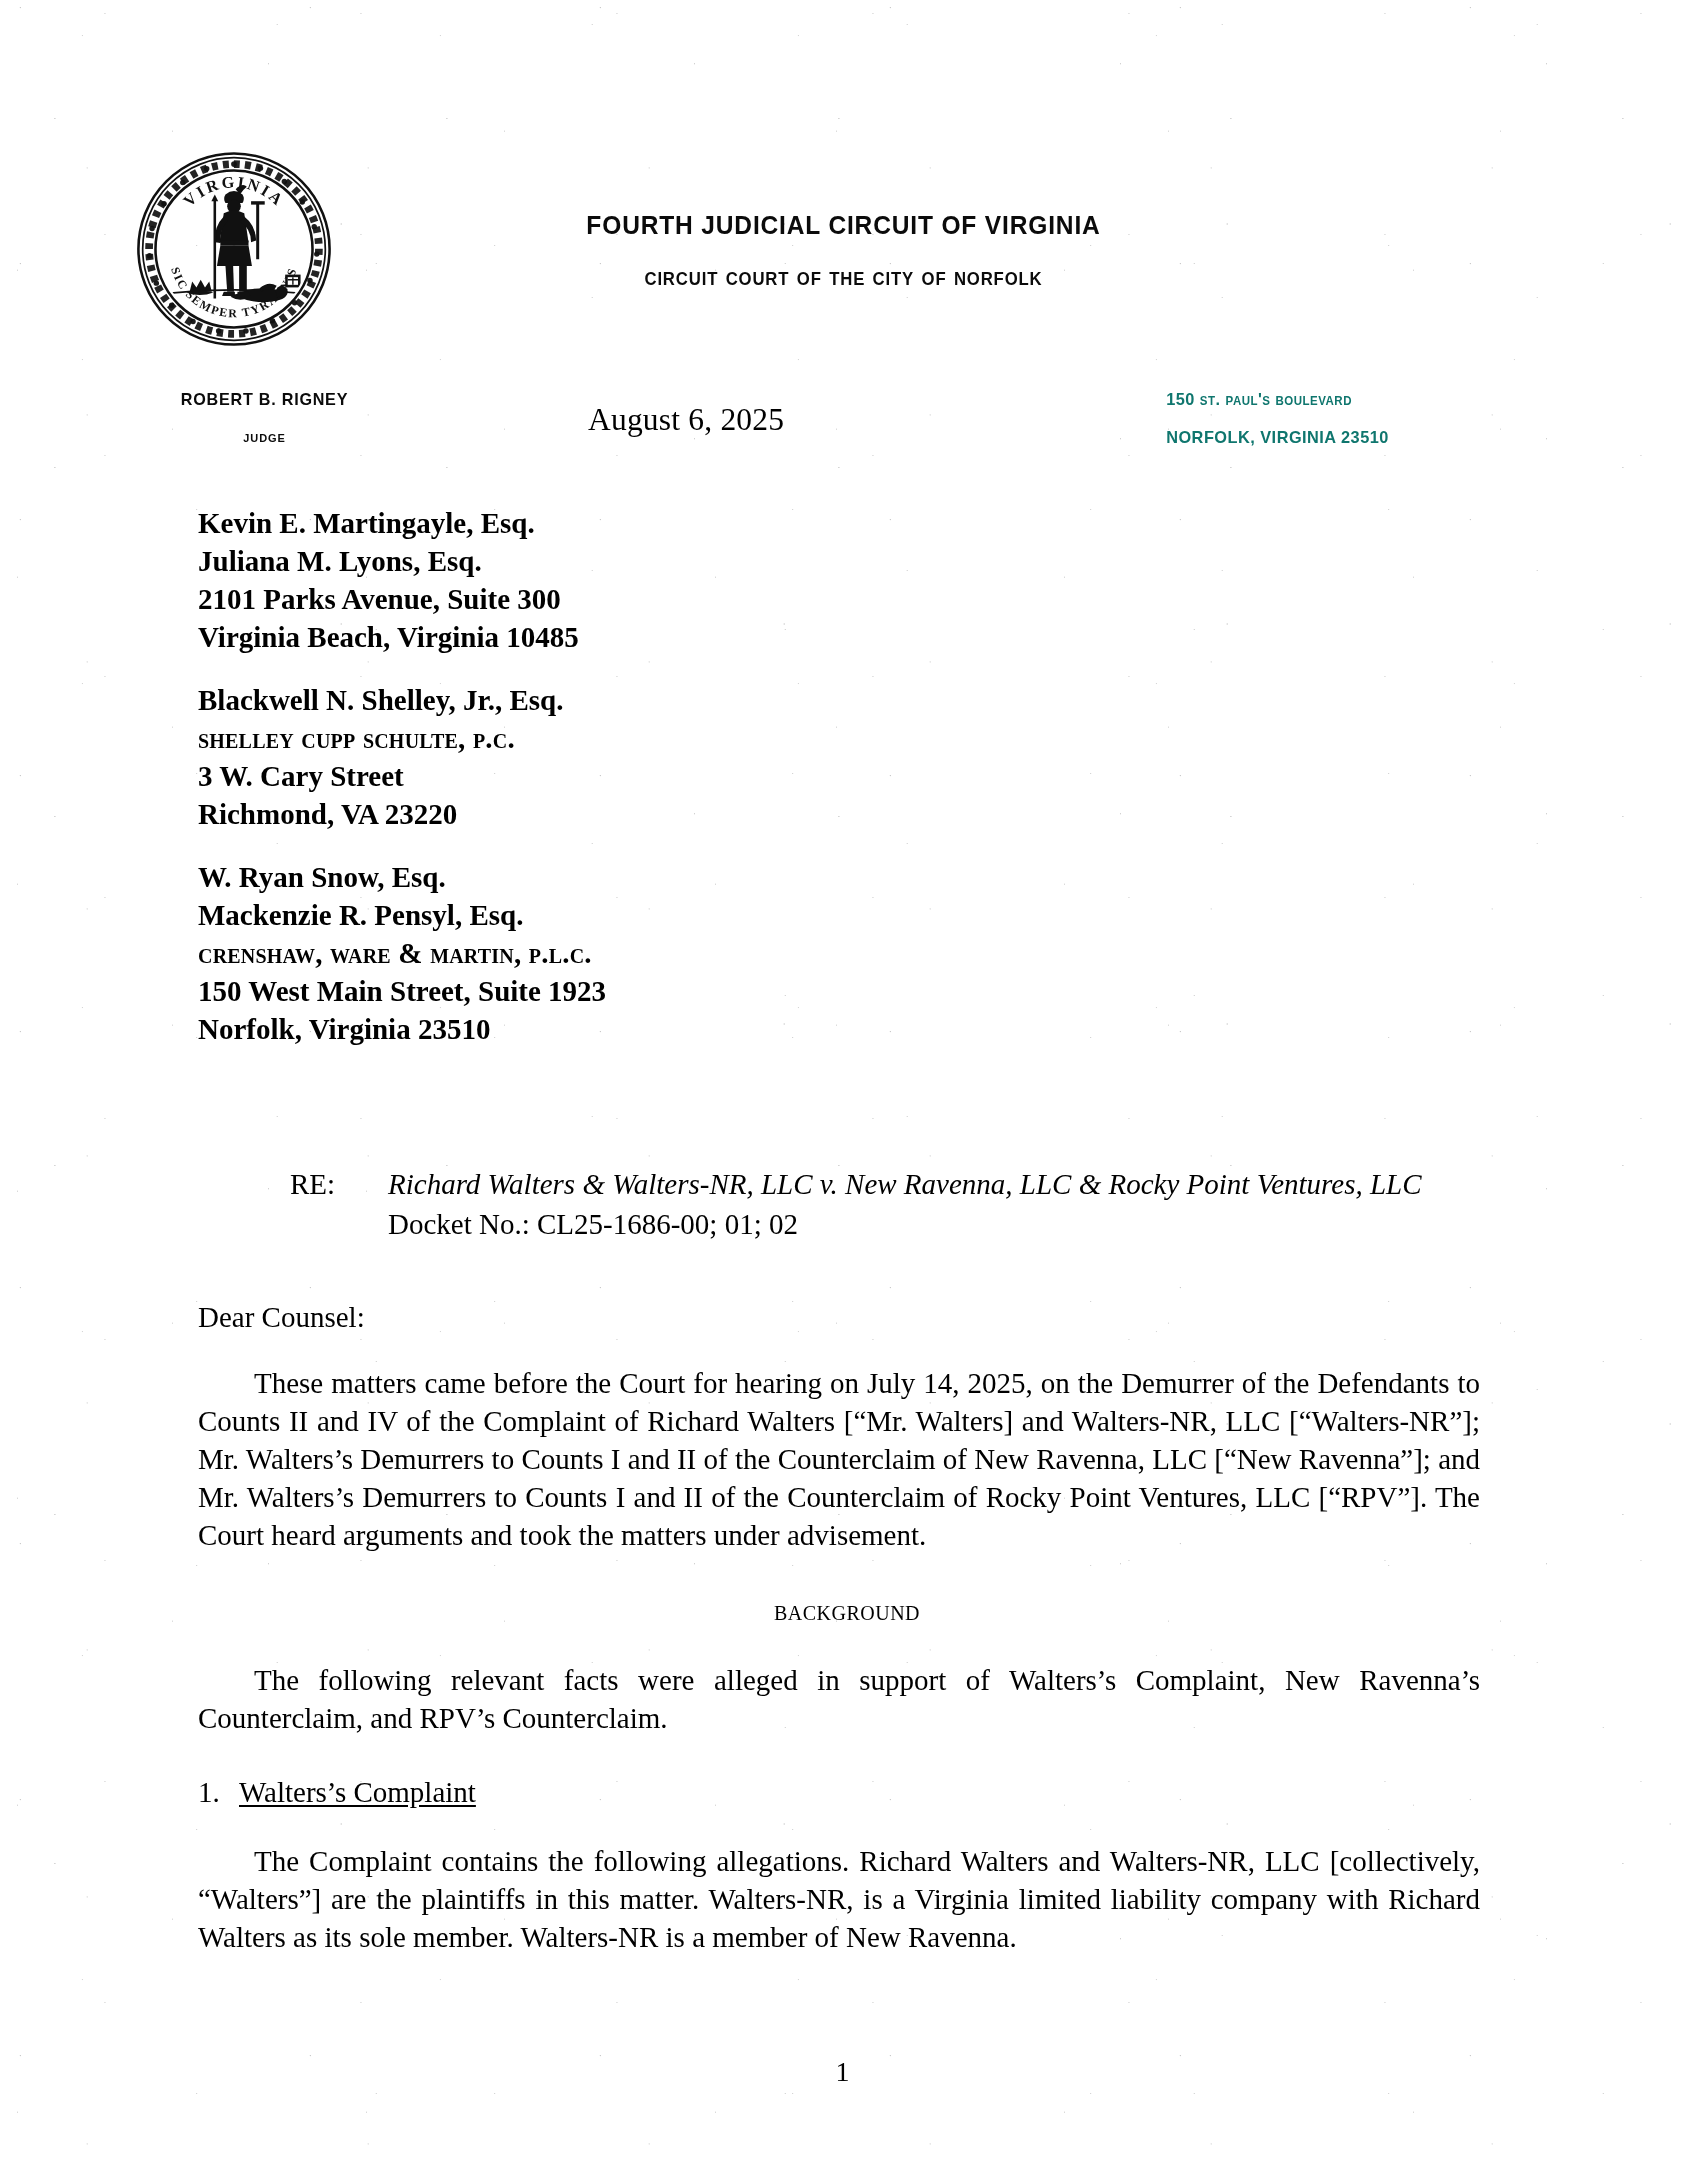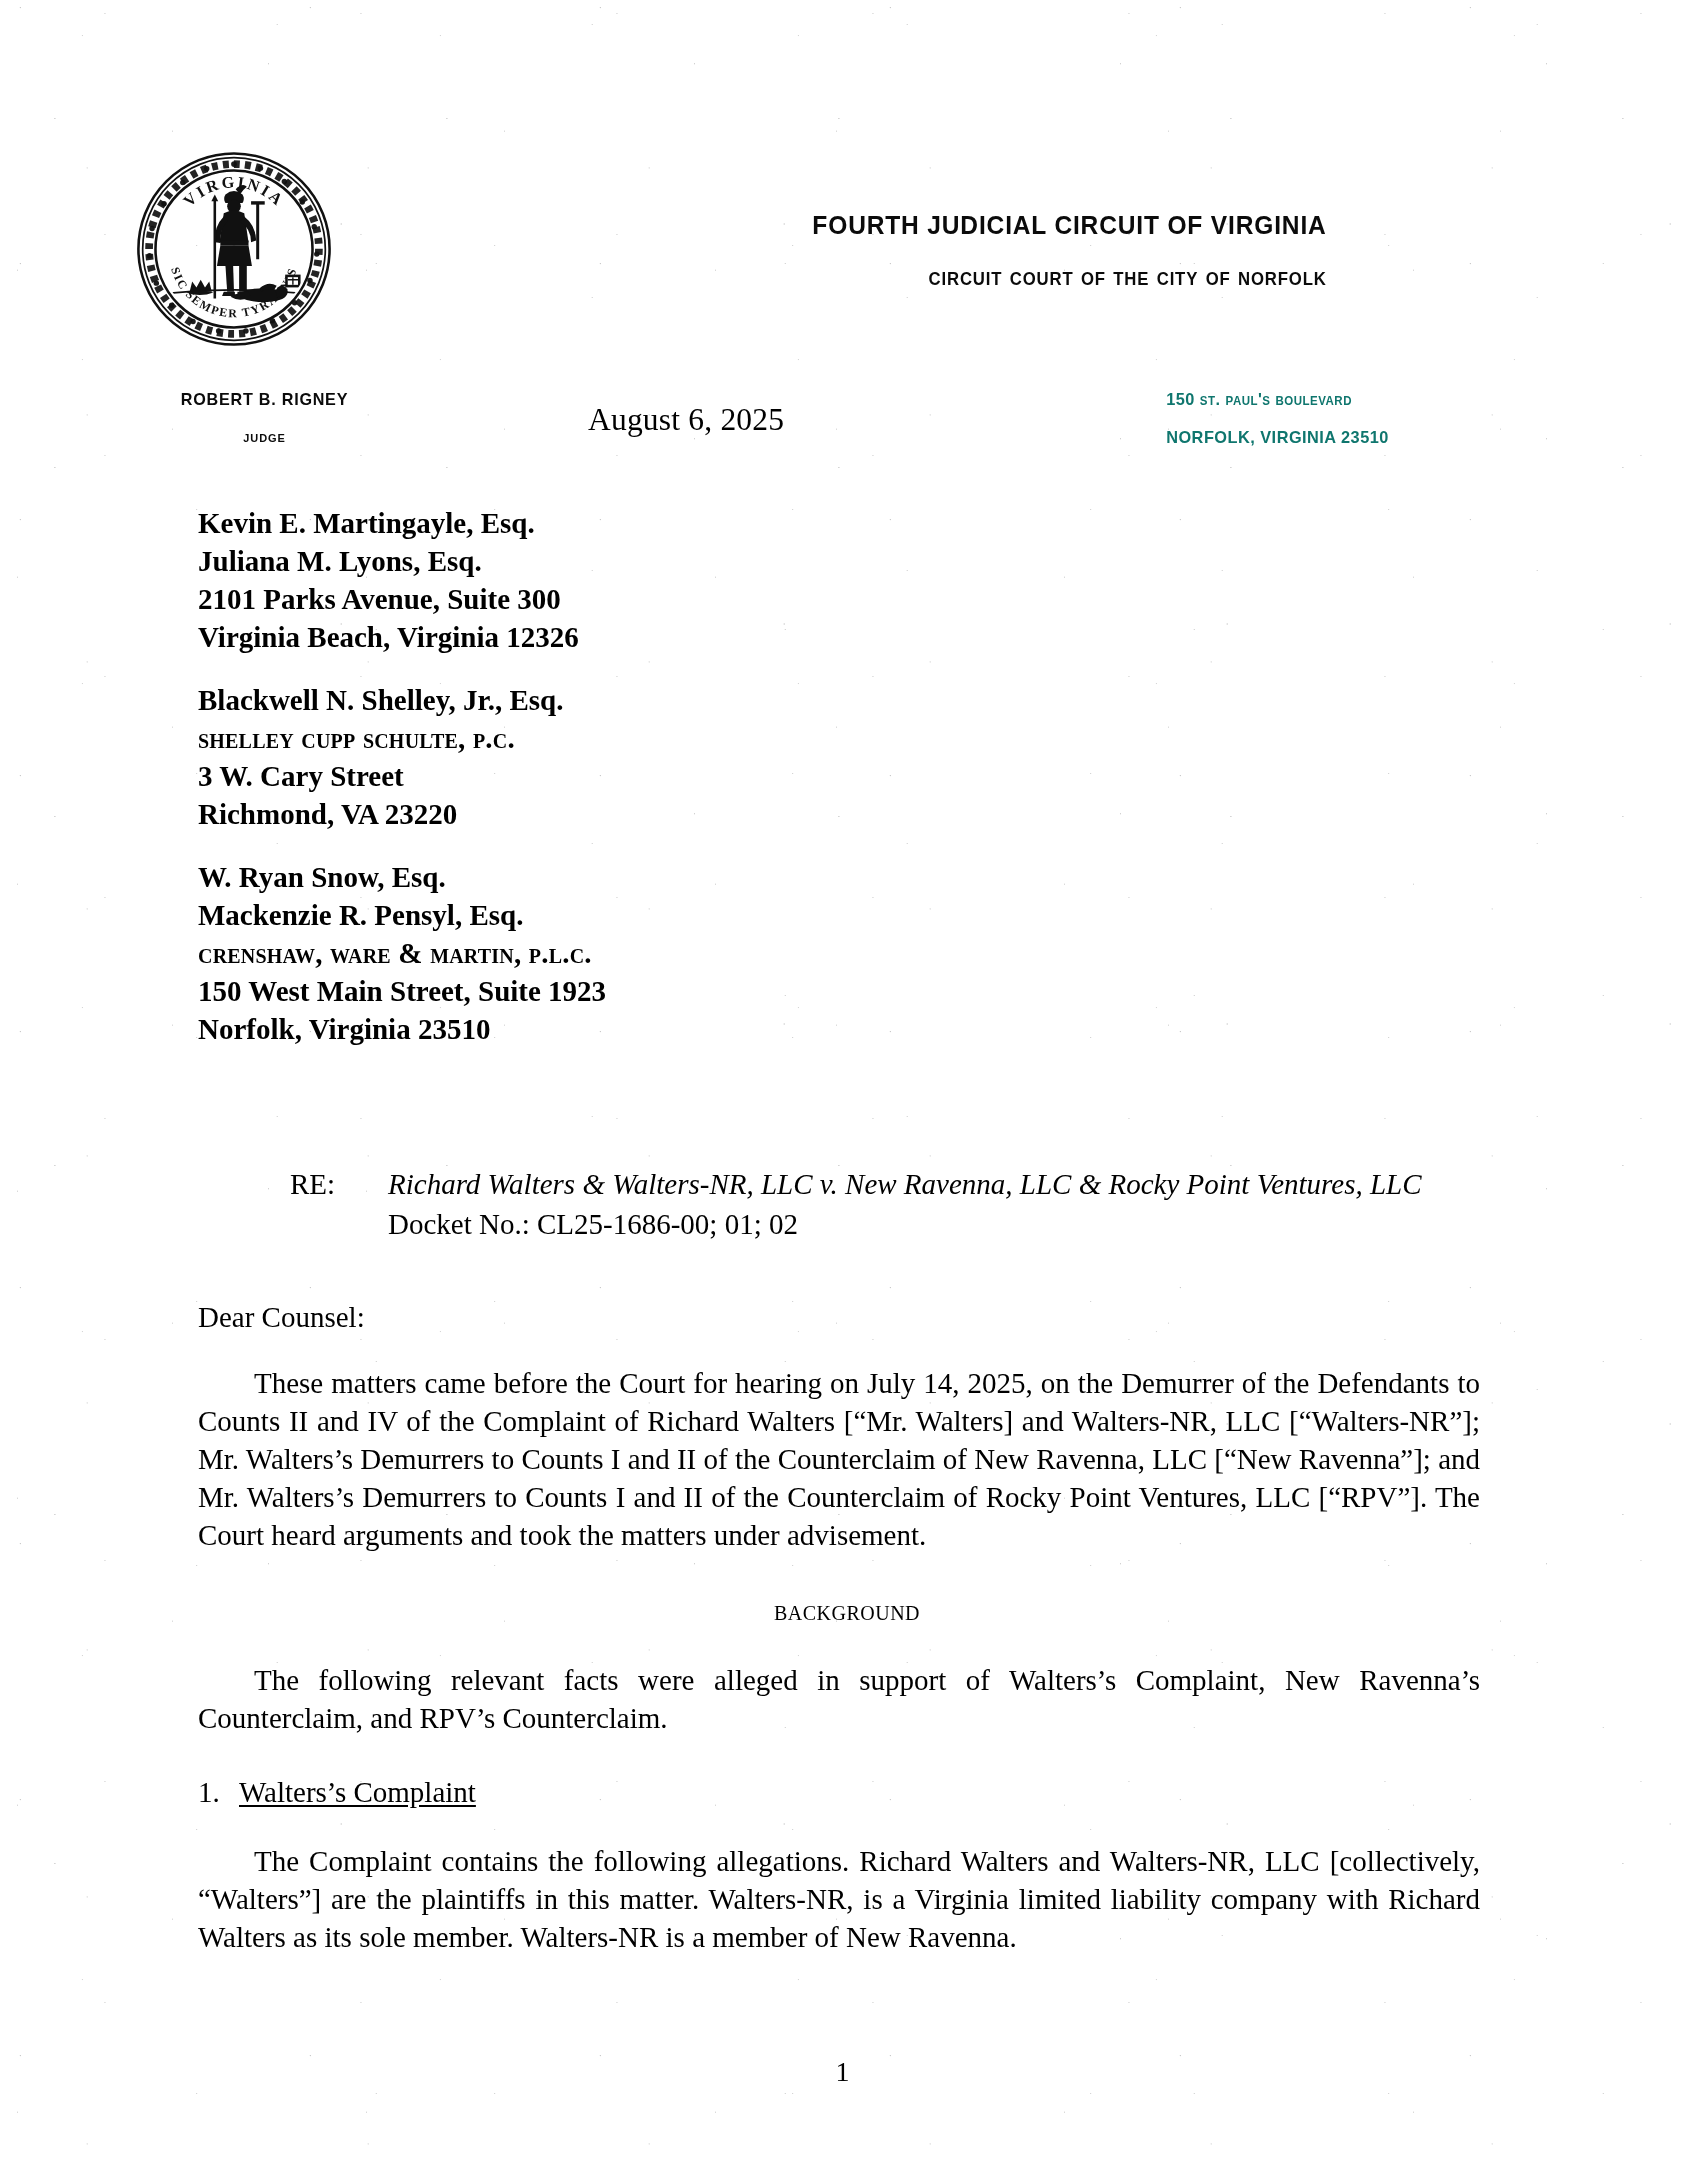--- a/index.html
+++ b/index.html
@@ -54,21 +54,21 @@
     top: 150px;
     width: 198px;
     height: 198px;
   }
 
   .head-center {
     position: absolute;
     left: 324px;
     top: 210px;
     width: 1039px;
-    text-align: right;
+    text-align: center;
     font-family: "Liberation Sans", "DejaVu Sans", sans-serif;
     font-weight: bold;
     color: #0b0b0b;
   }
   .head-line1 {
     font-size: 26.4px;
     letter-spacing: 0.9px;
     transform: scaleX(.93);
     transform-origin: center;
     white-space: nowrap;
@@ -341,21 +341,21 @@
   <div class="lh-right">
     <div class="addr1 smallcap">150 St. Paul's Boulevard</div>
     <div class="addr2">NORFOLK, VIRGINIA 23510</div>
   </div>
 
   <div class="recipients">
     <div class="addr-block">
       <div class="addr-line">Kevin E. Martingayle, Esq.</div>
       <div class="addr-line">Juliana M. Lyons, Esq.</div>
       <div class="addr-line">2101 Parks Avenue, Suite 300</div>
-      <div class="addr-line">Virginia Beach, Virginia 12326</div>
+      <div class="addr-line">Virginia Beach, Virginia 10485</div>
     </div>
     <div class="addr-block">
       <div class="addr-line">Blackwell N. Shelley, Jr., Esq.</div>
       <div class="addr-line firm">Shelley Cupp Schulte, P.C.</div>
       <div class="addr-line">3 W. Cary Street</div>
       <div class="addr-line">Richmond, VA 23220</div>
     </div>
     <div class="addr-block">
       <div class="addr-line">W. Ryan Snow, Esq.</div>
       <div class="addr-line">Mackenzie R. Pensyl, Esq.</div>

